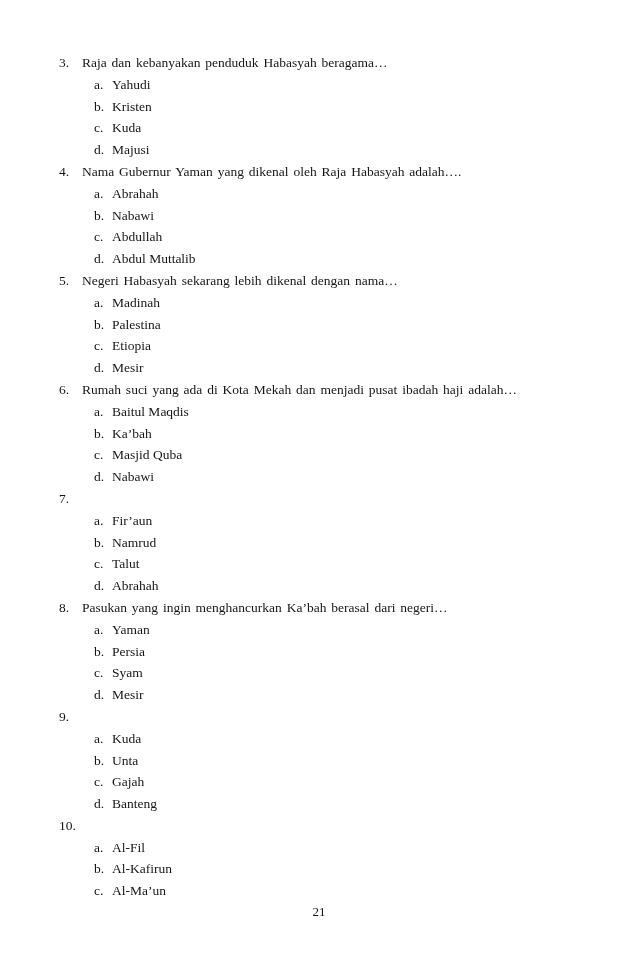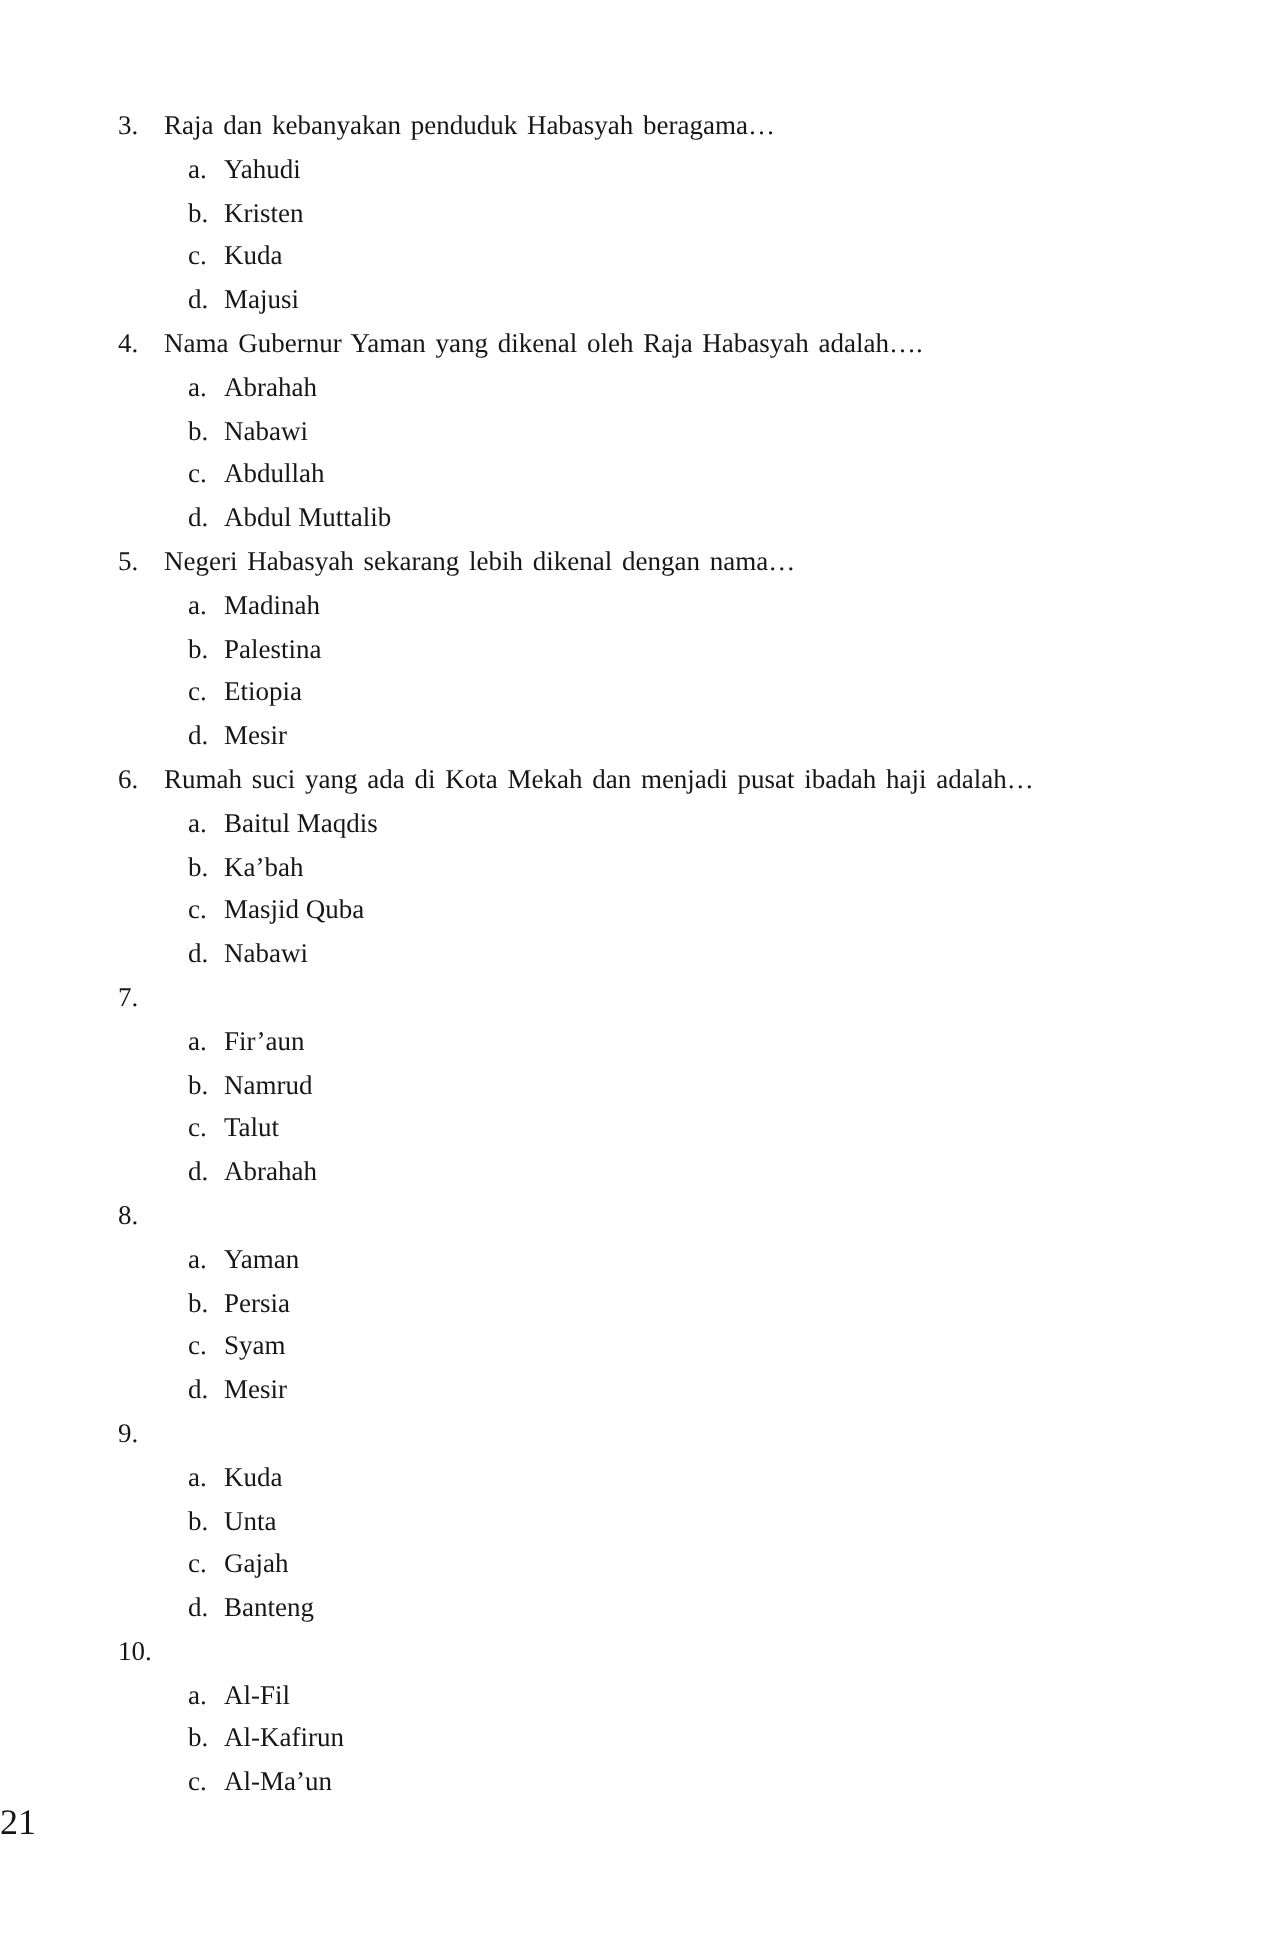--- a/index.html
+++ b/index.html
@@ -41,21 +41,22 @@
     flex: 0 0 18px;
   }
   .otext {
     white-space: nowrap;
   }
   .page-number {
     position: absolute;
     top: 901px;
     left: 0;
     width: 100%;
-    font-size: 18px;
+    text-align: center;
+    font-size: 13px;
   }
 </style>
 </head>
 <body>
 
 <div class="page">
   <div class="content">
   <div class="question">
     <div class="qrow">
       <span class="qnum">3.</span>
@@ -186,20 +187,21 @@
 
   <div class="orow">
     <span class="oletter">d.</span>
     <span class="otext">Abrahah</span>
   </div>
 </div>
 
   <div class="question">
     <div class="qrow">
       <span class="qnum">8.</span>
+      <span class="qtext">Pasukan yang ingin menghancurkan Ka’bah berasal dari negeri…</span>
     </div>
 
   <div class="orow">
     <span class="oletter">a.</span>
     <span class="otext">Yaman</span>
   </div>
 
   <div class="orow">
     <span class="oletter">b.</span>
     <span class="otext">Persia</span>

